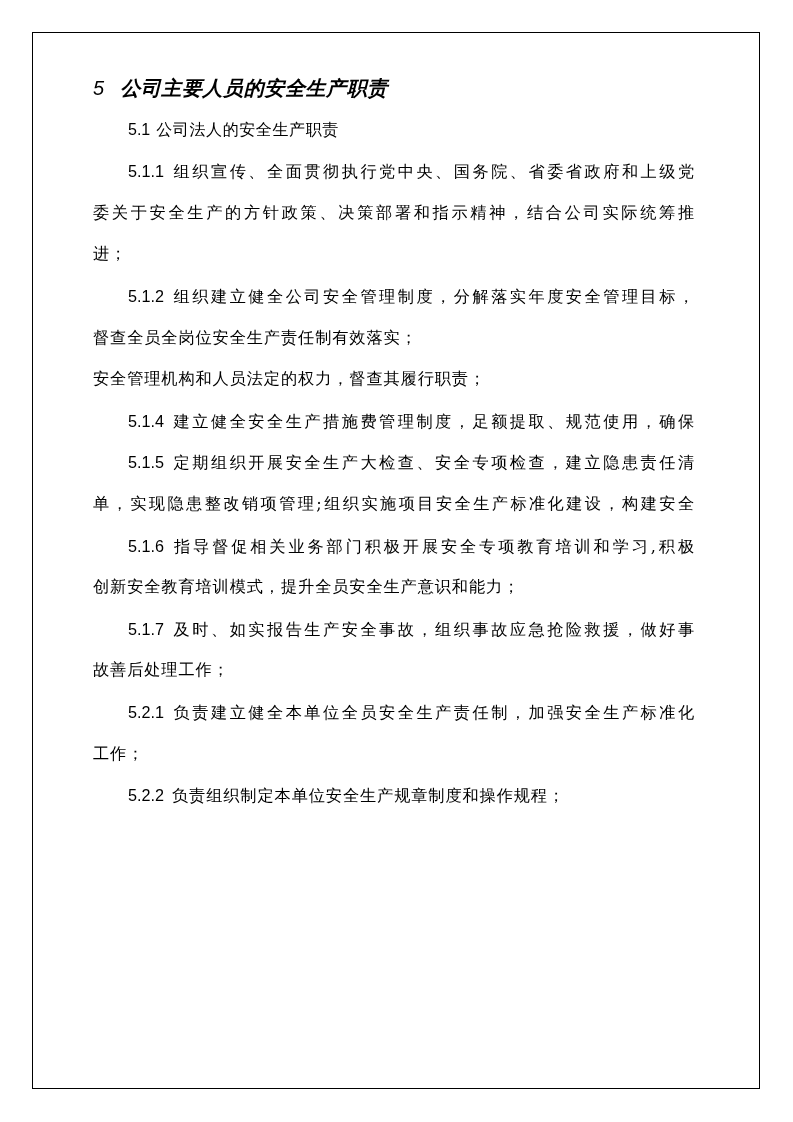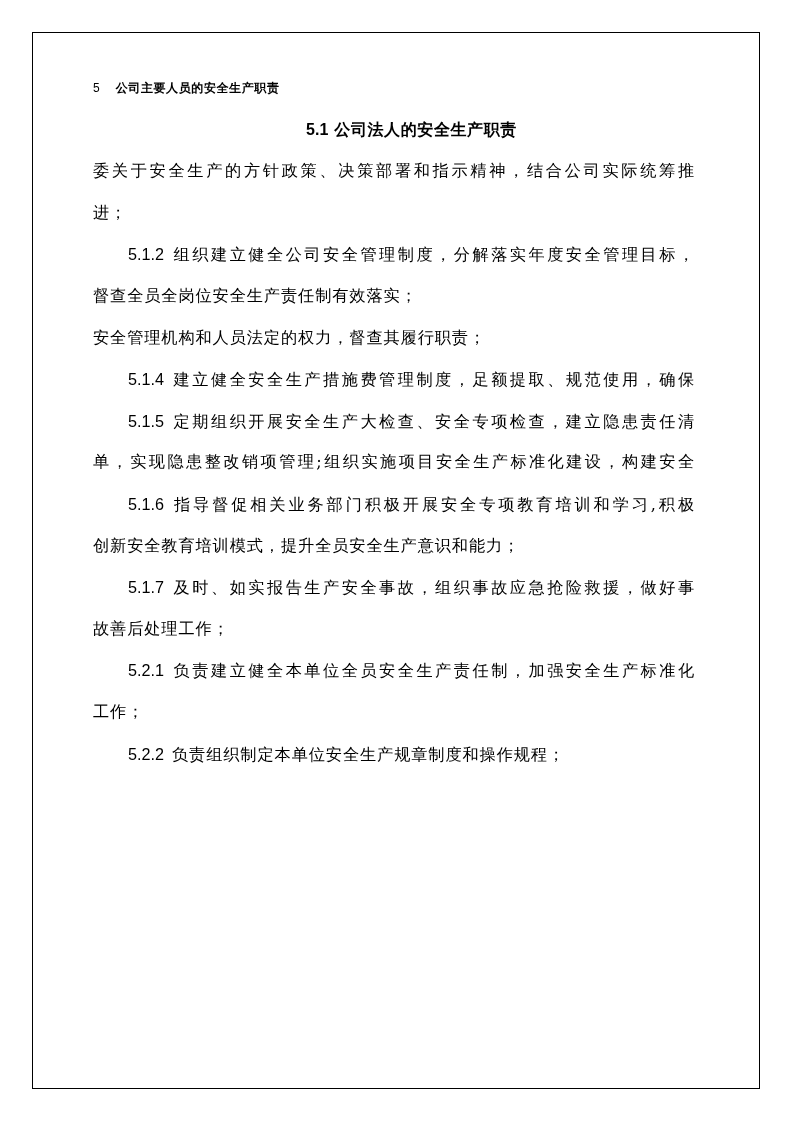--- a/index.html
+++ b/index.html
@@ -3,22 +3,22 @@
 <meta charset="utf-8">
 <style>
   html, body { margin:0; padding:0; background:#ffffff; }
   body { width:793px; height:1122px; position:relative; overflow:hidden;
          font-family: "DejaVu Serif", "Liberation Serif", serif; color:#000; }
   .page-border { position:absolute; left:32px; top:32px; width:728px; height:1057px;
                  border:1.5px solid #000; box-sizing:border-box; }
   .content { position:absolute; left:93px; top:72px; width:602px; }
   .line { height:41.6px; line-height:32px; font-size:16.2px; white-space:nowrap;
           letter-spacing:0.9px; }
-  .h1 { font-weight:bold; font-family:"DejaVu Sans", "Liberation Sans", sans-serif; font-size:12px; letter-spacing:0.6px; }
-  .h2 { font-weight:bold; font-family:"DejaVu Sans", "Liberation Sans", sans-serif; font-size:16px; padding-left:35px; letter-spacing:0.6px;text-align:center; }
+  .h1 { font-weight:bold; font-family:"DejaVu Sans", "Liberation Sans", sans-serif; font-size:20px; letter-spacing:0.6px;font-style:italic; }
+  .h2 { font-weight:normal; font-family:"DejaVu Sans", "Liberation Sans", sans-serif; font-size:16px; padding-left:35px; letter-spacing:0.6px; }
   .indent { padding-left:35px; }
   .num { font-family:"Liberation Sans", sans-serif; letter-spacing:0; margin-right:8px; }
   .h1 .num { margin-right:16px; font-weight:normal; }
   .h2 .num { margin-right:6px; }
   .just { text-align:justify; text-align-last:justify; }
 </style>
 </head>
 <body>
 
 <div class="page-border"></div>
@@ -27,20 +27,21 @@
 
   <div class="line h1">
     <span class="num">5</span><span>公司主要人员的安全生产职责</span>
   </div>
 
   <div class="line h2">
     <span class="num">5.1</span><span>公司法人的安全生产职责</span>
   </div>
 
   <div>
+    <div class="line indent just"><span class="num">5.1.1</span><span>组织宣传、全面贯彻执行党中央、国务院、省委省政府和上级党</span></div>
     <div class="line just">委关于安全生产的方针政策、决策部署和指示精神，结合公司实际统筹推</div>
     <div class="line">进；</div>
   </div>
 
   <div>
     <div class="line indent just"><span class="num">5.1.2</span><span>组织建立健全公司安全管理制度，分解落实年度安全管理目标，</span></div>
     <div class="line">督查全员全岗位安全生产责任制有效落实；</div>
   </div>
 
   <div>

